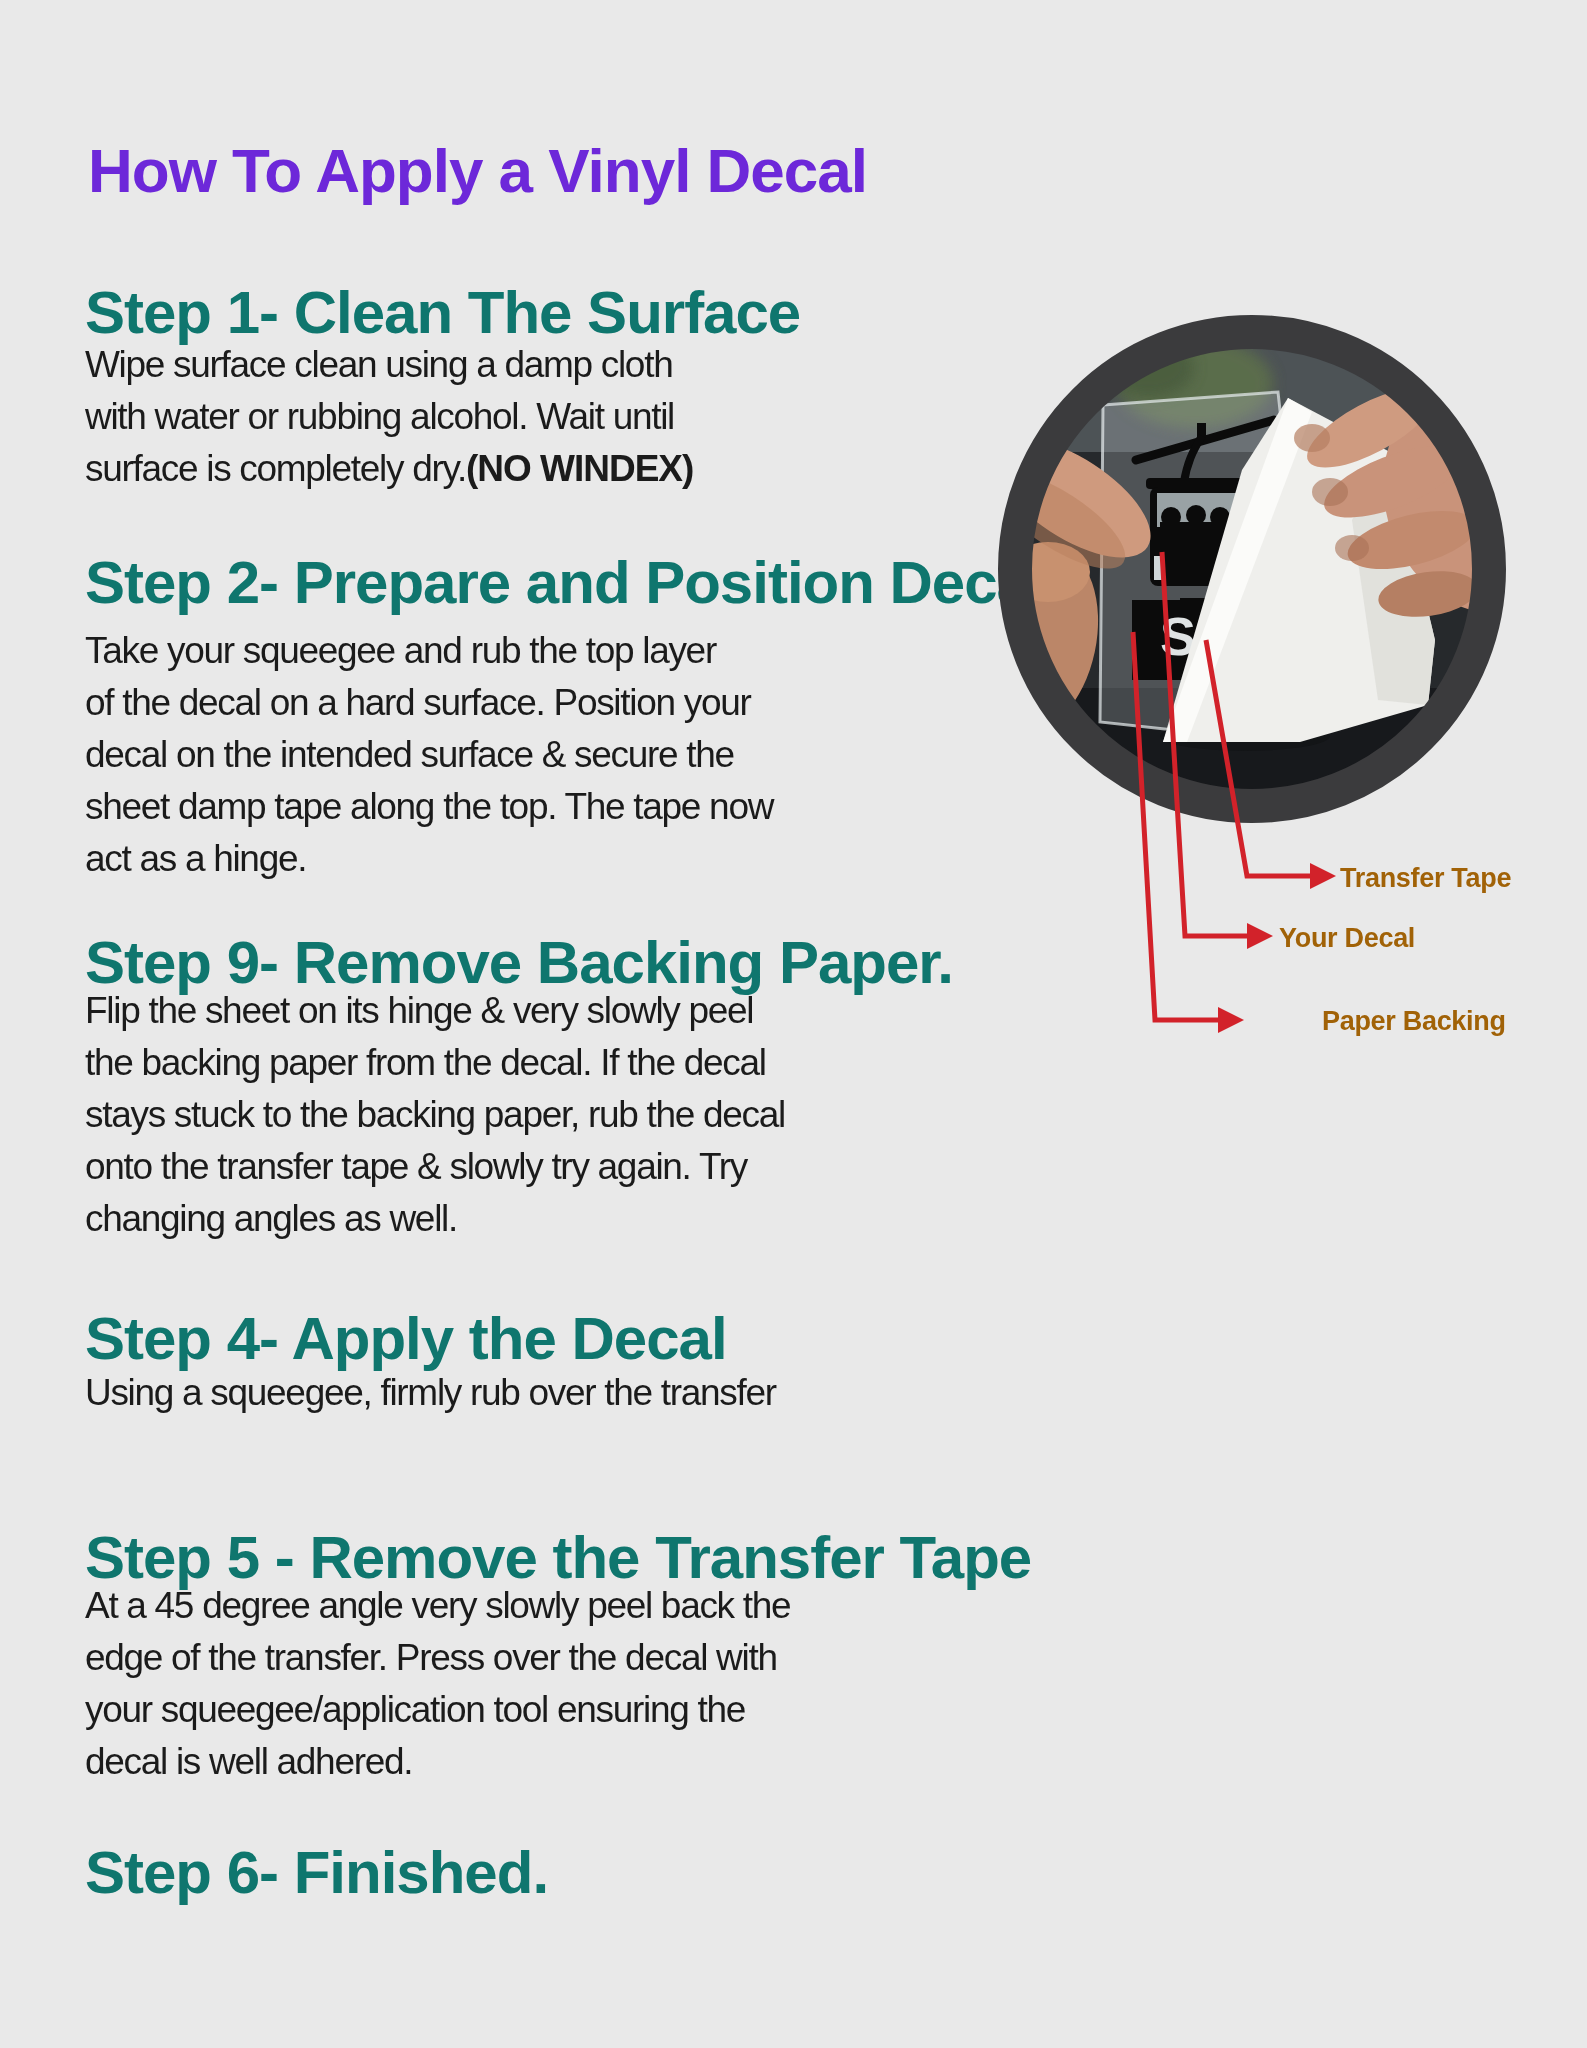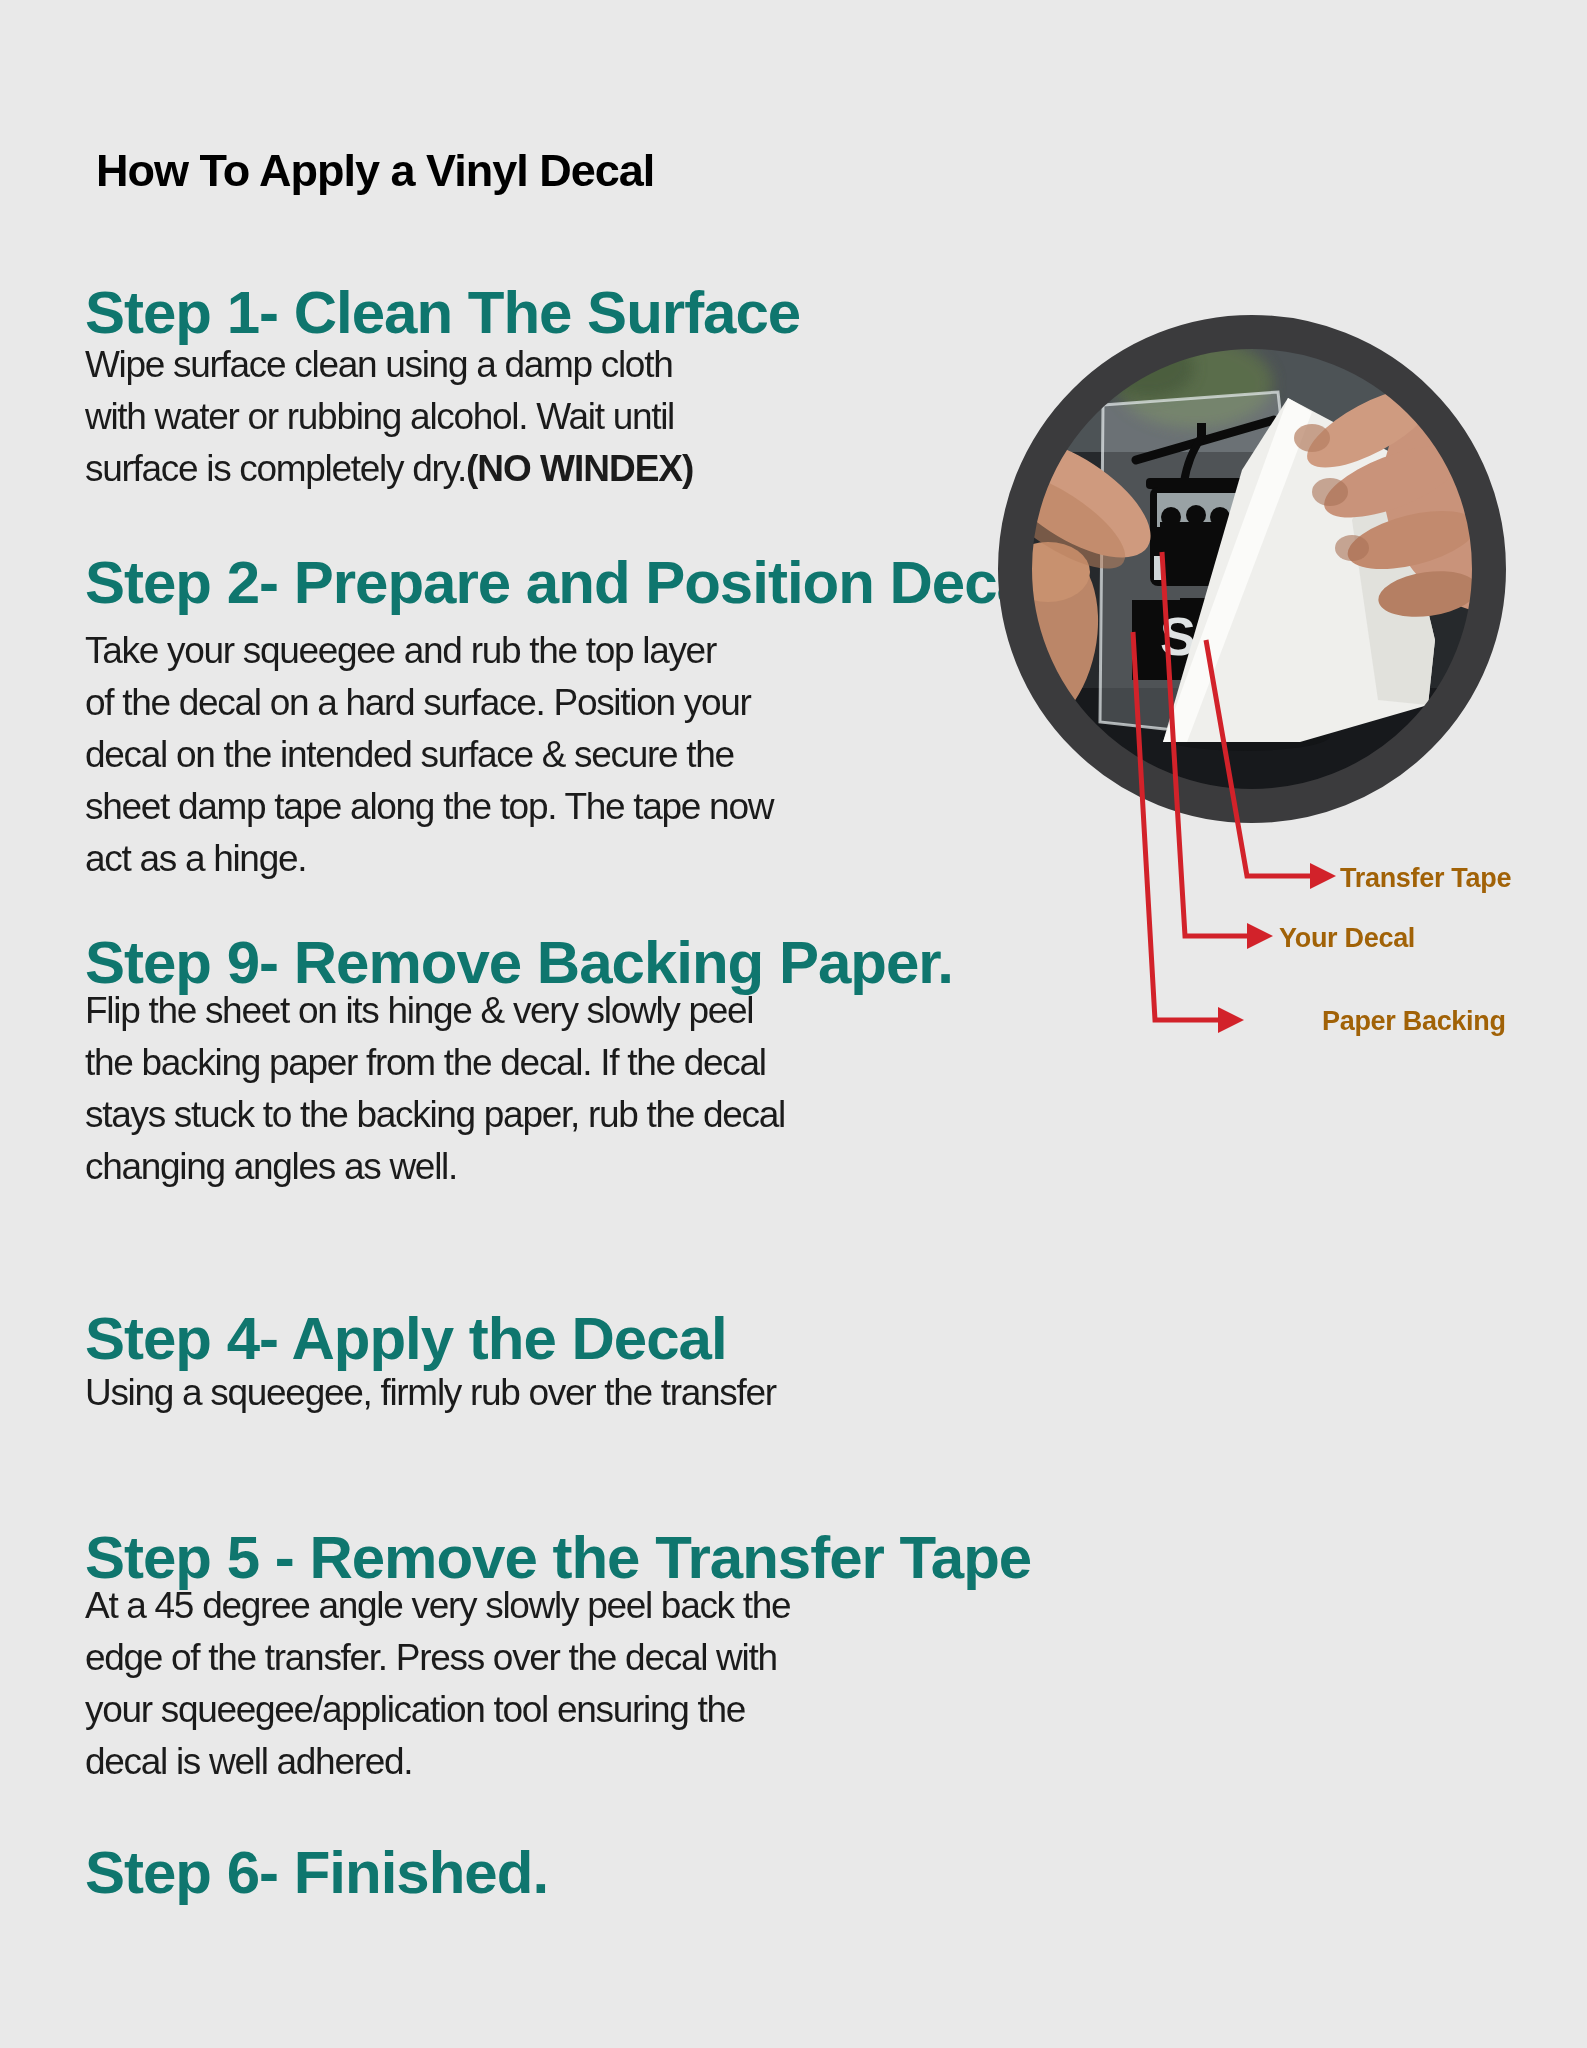--- a/index.html
+++ b/index.html
@@ -4,24 +4,24 @@
 <style>
   html,body{margin:0;padding:0;}
   body{font-family:"Liberation Sans",sans-serif;}
   #page{
     position:relative;
     width:1587px;height:2048px;
     background:#e9e9e9;
     overflow:hidden;
   }
   .title{
-    position:absolute;left:96px;top:138px;
-    font-size:45px;font-weight:bold;line-height:66px;
+    position:absolute;left:88px;top:138px;
+    font-size:62px;font-weight:bold;line-height:66px;
     letter-spacing:-1px;white-space:nowrap;
-    color:#000000;margin:0;
+    color:#6d28d9;margin:0;
   }
   .step{position:absolute;left:85px;}
   .step h2{
     margin:0;font-size:60px;line-height:52px;font-weight:bold;
     letter-spacing:-1px;color:#0f766e;white-space:nowrap;
   }
   .step .body{color:#161616;}
   .step .line{
     font-size:37px;line-height:52px;letter-spacing:-1.3px;
     white-space:nowrap;color:#1b1b1b;
@@ -67,20 +67,21 @@
           <div class="line">sheet damp tape along the top. The tape now</div>
           <div class="line">act as a hinge.</div>
         </div>
       </div>
       <div class="step" id="step3">
         <h2>Step 9- Remove Backing Paper.</h2>
         <div class="body">
           <div class="line">Flip the sheet on its hinge &amp; very slowly peel</div>
           <div class="line">the backing paper from the decal. If the decal</div>
           <div class="line">stays stuck to the backing paper, rub the decal</div>
+          <div class="line">onto the transfer tape &amp; slowly try again. Try</div>
           <div class="line">changing angles as well.</div>
         </div>
       </div>
       <div class="step" id="step4">
         <h2>Step 4- Apply the Decal</h2>
         <div class="body">
           <div class="line">Using a squeegee, firmly rub over the transfer</div>
         </div>
       </div>
       <div class="step" id="step5">

